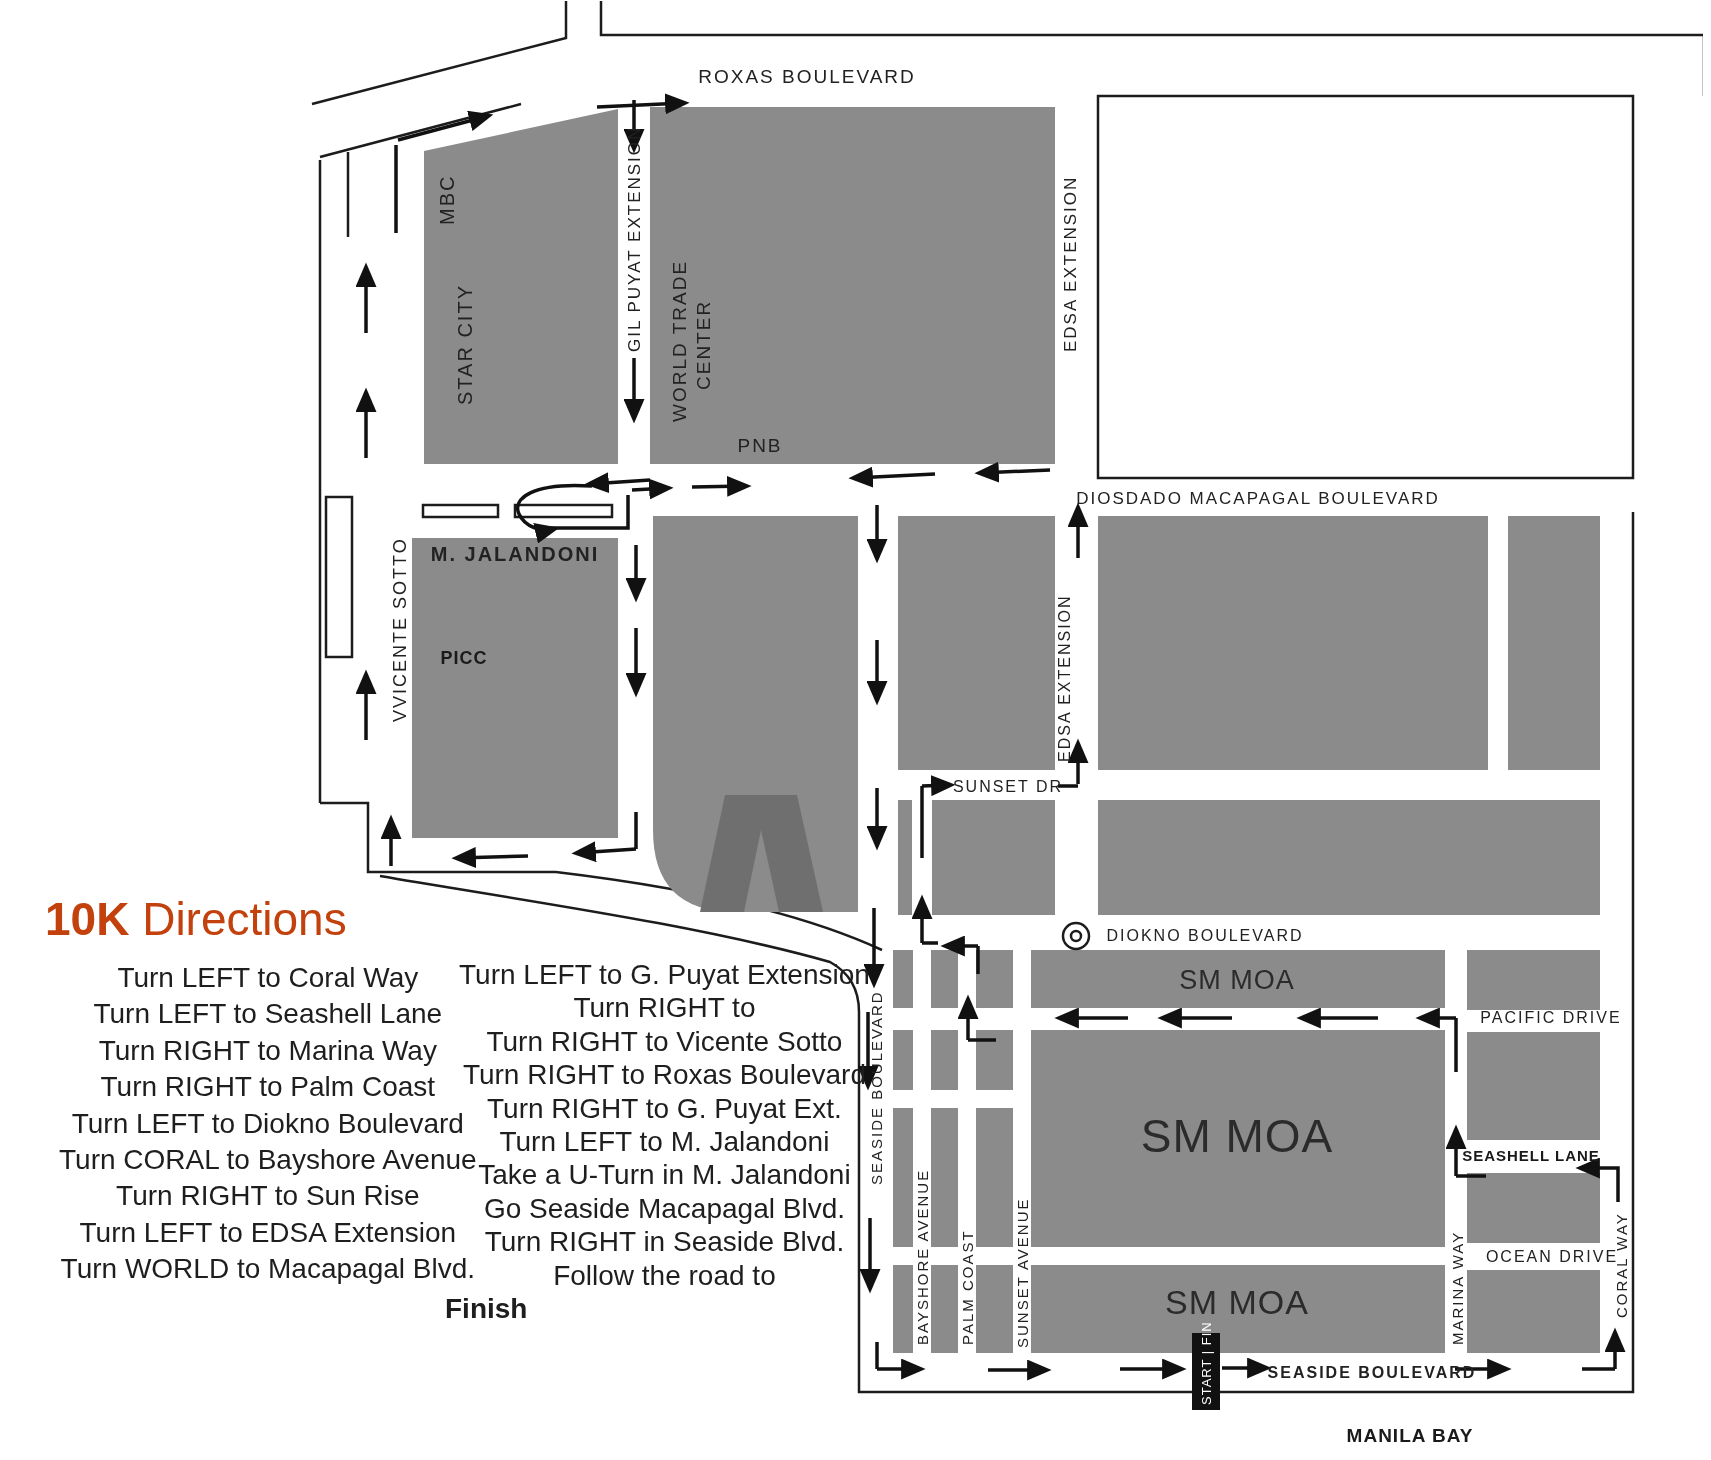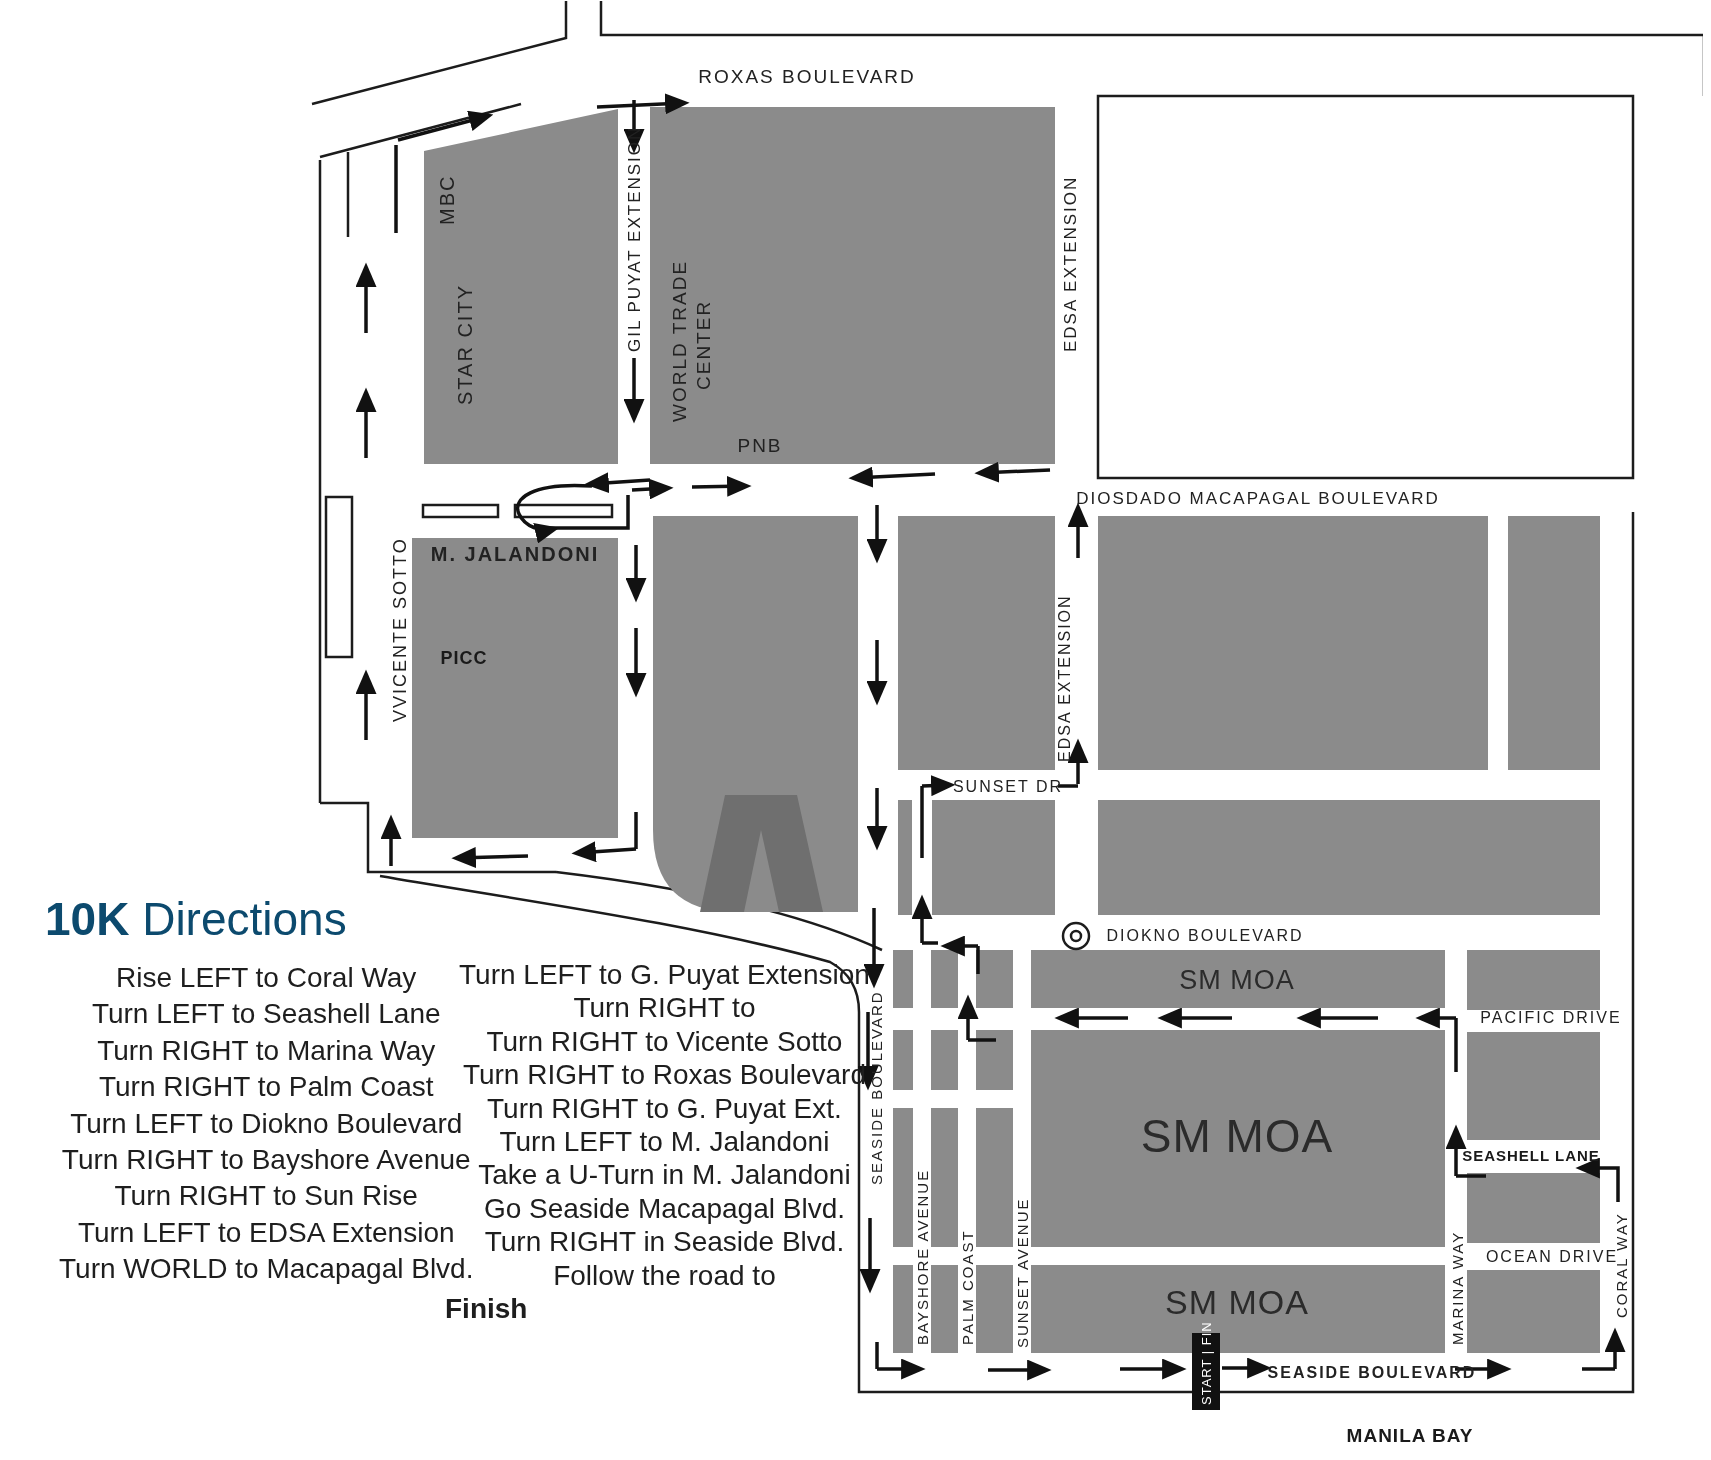--- a/index.html
+++ b/index.html
@@ -9,21 +9,21 @@
   .blk{fill:#8b8b8b;stroke:none;}
   .arch{fill:#6f6f6f;}
   .bord{stroke:#1c1c1c;stroke-width:2.5;fill:none;}
   .wrect{stroke:#1c1c1c;stroke-width:2.5;fill:#fff;}
   .route{stroke:#111;stroke-width:3.5;fill:none;}
   .lbl{fill:#222;letter-spacing:2px;}
   .lbl-b{fill:#1a1a1a;font-weight:bold;letter-spacing:1px;}
   .lbl-moa{fill:#2b2b2b;letter-spacing:1px;}
   .sf-txt{fill:#fff;font-size:13px;letter-spacing:1px;}
   .directions{position:absolute;left:45px;top:892px;color:#2b2b2b;}
-  .dir-title{font-size:46px;color:#0c4a6e;margin-bottom:22px;}
+  .dir-title{font-size:46px;color:#c2410c;margin-bottom:22px;}
   .dir-title .k{font-weight:bold;}
   .dir-col{position:absolute;font-size:28px;color:#1e1e1e;}
   .dir-left{left:45px;top:960px;line-height:36.4px;}
   .dir-right{left:445px;top:958px;line-height:33.4px;}
   .dir-line{white-space:nowrap;}
   .dir-line.ind{padding-left:14px;text-align:center;}
   .dir-line .bold{font-weight:bold;}
 </style>
 </head>
 <body>
@@ -187,26 +187,26 @@
     <g>
       <rect x="1192" y="1333" width="28" height="77" fill="#111"></rect>
       <text class="sf-txt" transform="translate(1211,1405) rotate(-90)">START | FIN</text>
     </g>
   </svg>
 
   <div class="directions">
     <div class="dir-title"><span class="k">10K</span><span> Directions</span></div>
   </div>
   <div class="dir-col dir-left">
-      <div class="dir-line ind"><span>Rise LEFT to Coral Way</span></div>
+      <div class="dir-line ind"><span>Turn LEFT to Coral Way</span></div>
       <div class="dir-line ind"><span>Turn LEFT to Seashell Lane</span></div>
       <div class="dir-line ind"><span>Turn RIGHT to Marina Way</span></div>
       <div class="dir-line ind"><span>Turn RIGHT to Palm Coast</span></div>
       <div class="dir-line ind"><span>Turn LEFT to Diokno Boulevard</span></div>
-      <div class="dir-line ind"><span>Turn RIGHT to Bayshore Avenue</span></div>
+      <div class="dir-line ind"><span>Turn CORAL to Bayshore Avenue</span></div>
       <div class="dir-line ind"><span>Turn RIGHT to Sun Rise</span></div>
       <div class="dir-line ind"><span>Turn LEFT to EDSA Extension</span></div>
       <div class="dir-line ind"><span>Turn WORLD to Macapagal Blvd.</span></div>
     </div>
   <div class="dir-col dir-right">
       <div class="dir-line ind"><span>Turn LEFT to G. Puyat Extension</span></div>
       <div class="dir-line ind"><span>Turn RIGHT to</span></div>
       <div class="dir-line ind"><span>Turn RIGHT to Vicente Sotto</span></div>
       <div class="dir-line ind"><span>Turn RIGHT to Roxas Boulevard</span></div>
       <div class="dir-line ind"><span>Turn RIGHT to G. Puyat Ext.</span></div>

